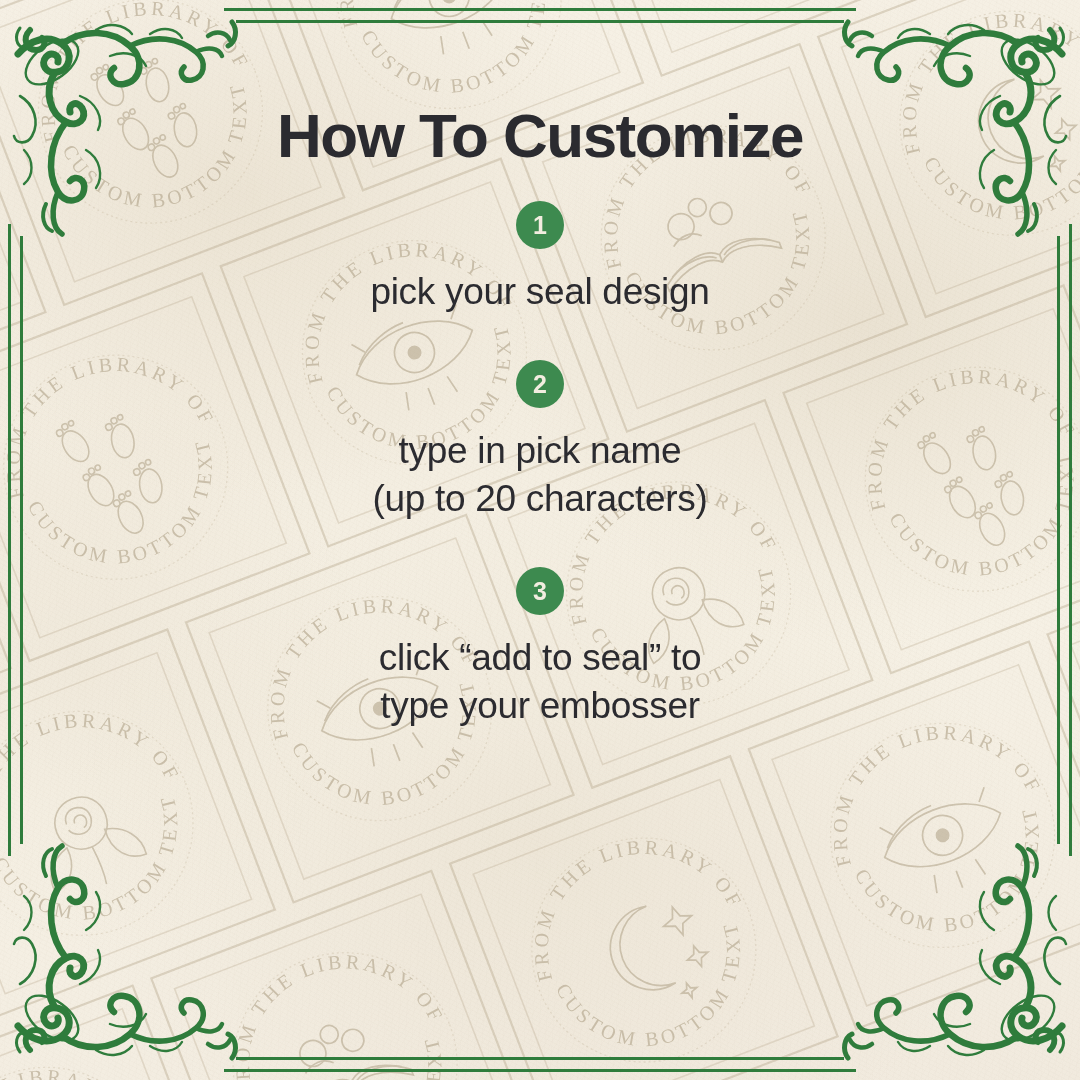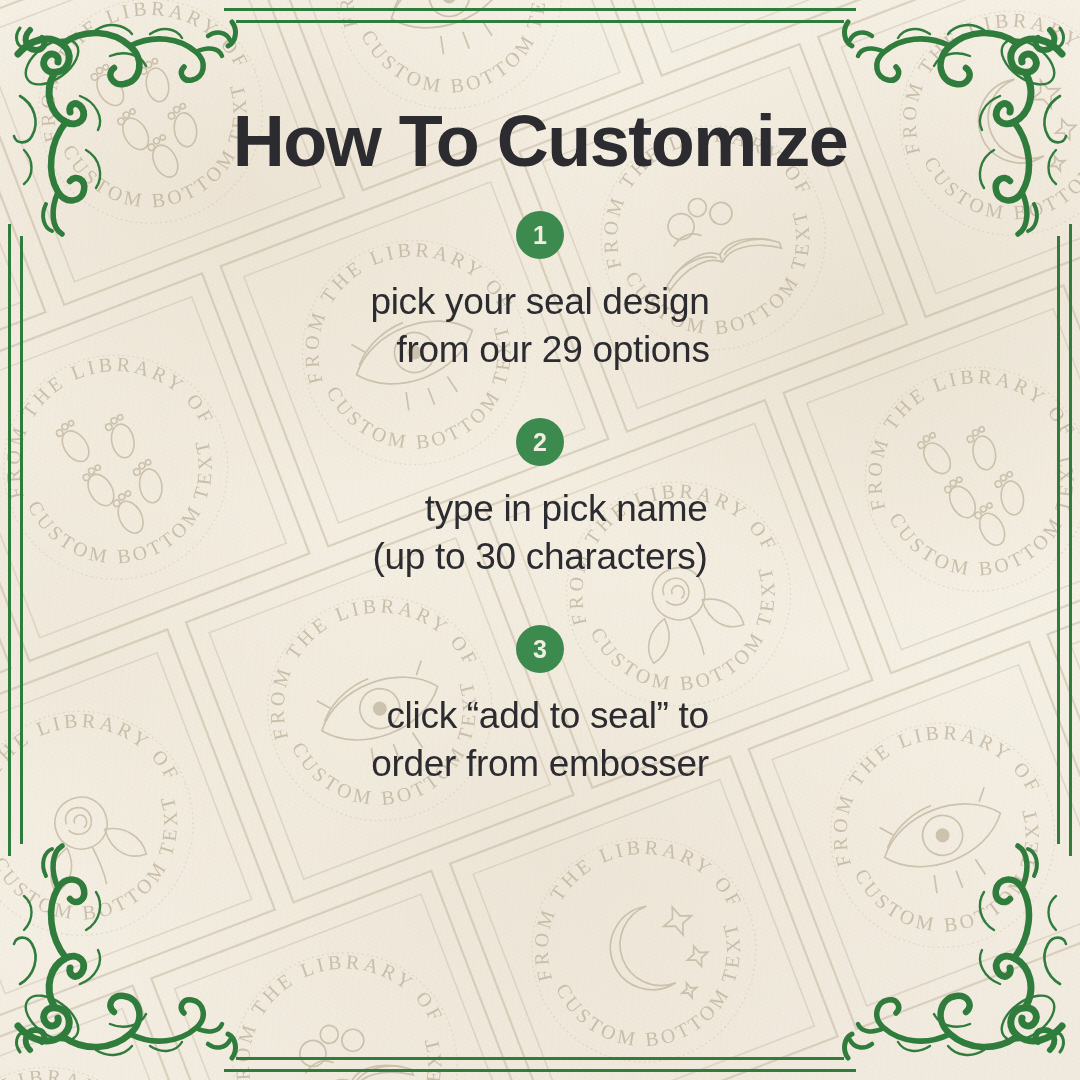--- a/index.html
+++ b/index.html
@@ -57,21 +57,21 @@
   .corner-br{ right:0; bottom:0; transform:scale(-1,-1); }
 
   
   .content{
     position:absolute; inset:0;
     display:flex; flex-direction:column; align-items:center;
   }
 
   .page-title{
     margin-top:105px;
-    font-size:72px;
+    font-size:62px;
     font-weight:900;
     letter-spacing:-1.5px;
     color:#2b2b30;
     line-height:1;
     text-align:center;
     white-space:nowrap;
   }
 
   .steps{
     margin-top:34px;
@@ -87,21 +87,21 @@
     width:48px; height:48px; border-radius:50%;
     background:#3d8a4f;
     display:flex; align-items:center; justify-content:center;
     font-size:25px; font-weight:700;
     color:#f2ede0;
     line-height:1;
     margin-bottom:19px;
   }
 
   .step-text{
-    text-align:right;
+    text-align:center;
     font-size:37px;
     font-weight:400;
     color:#2b2b30;
     line-height:1.30;
     letter-spacing:-.3px;
     white-space:nowrap;
   }
   .step-text .line{ display:block; }
 </style>
 </head>
@@ -401,36 +401,35 @@
   <div class="content">
 
     <h1 class="page-title">How To Customize</h1>
 
     <div class="steps">
 
       <div class="step">
         <div class="step-badge">1</div>
         <div class="step-text">
           <span class="line">pick your seal design</span>
-          <span class="line">from our 29 options</span>
         </div>
       </div>
 
       <div class="step">
         <div class="step-badge">2</div>
         <div class="step-text">
           <span class="line">type in pick name</span>
-          <span class="line">(up to 30 characters)</span>
+          <span class="line">(up to 20 characters)</span>
         </div>
       </div>
 
       <div class="step">
         <div class="step-badge">3</div>
         <div class="step-text">
           <span class="line">click “add to seal” to</span>
-          <span class="line">order from embosser</span>
+          <span class="line">type your embosser</span>
         </div>
       </div>
 
     </div>
   </div>
 
 </div>
 
 </body></html>

